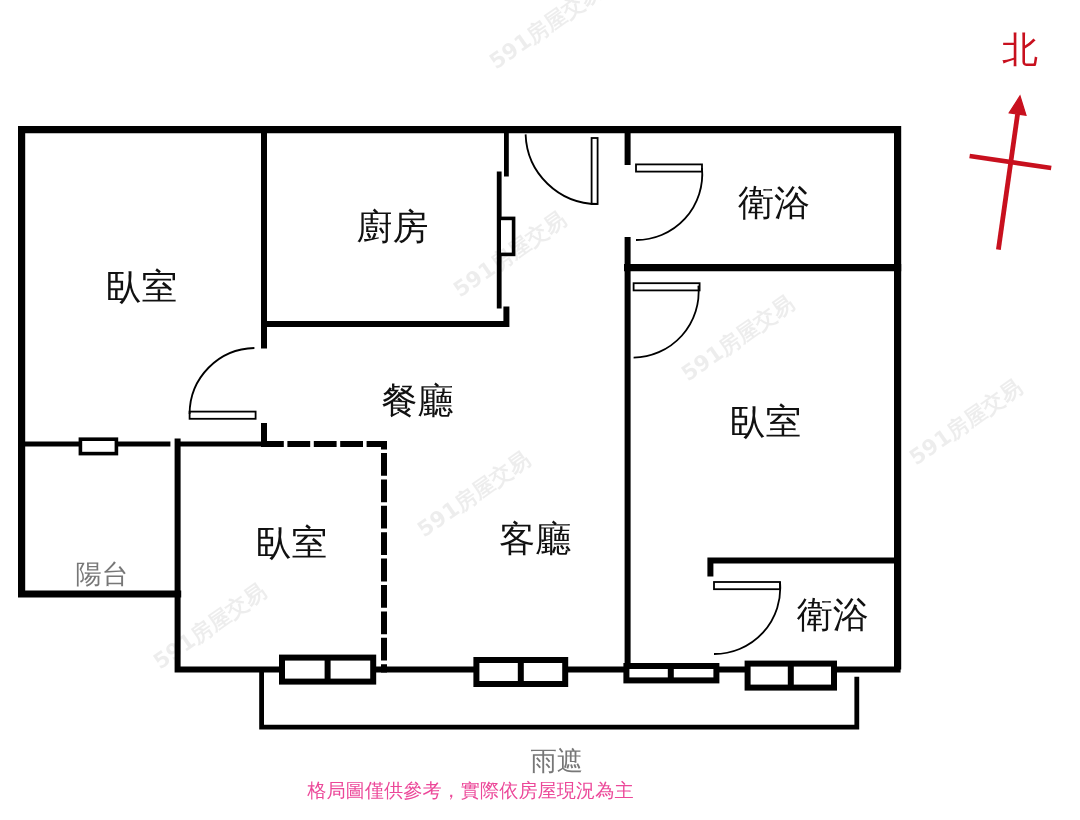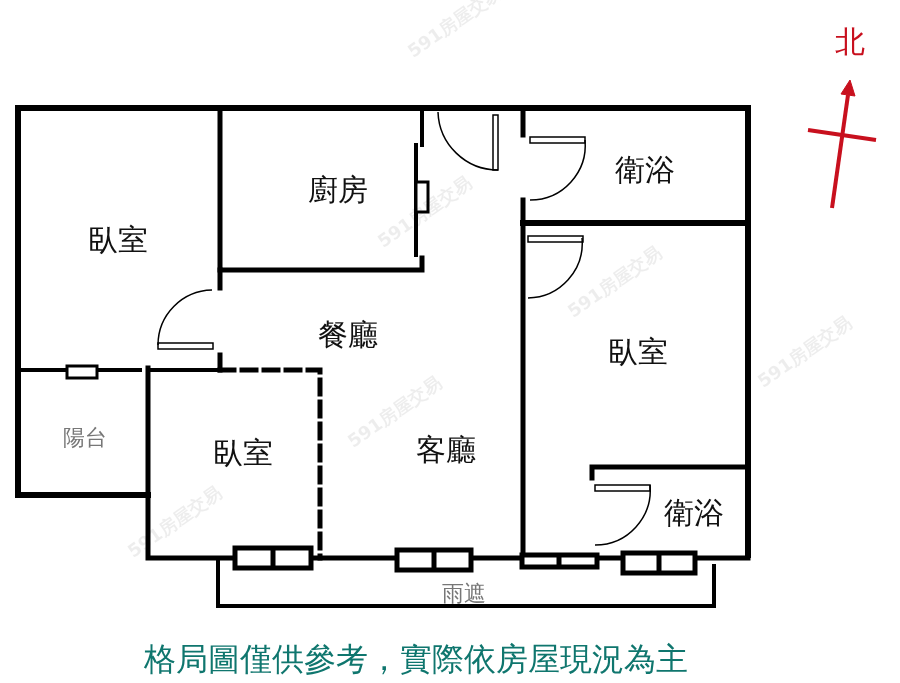--- a/index.html
+++ b/index.html
@@ -1,21 +1,21 @@
 <!DOCTYPE html>
 <html><head>
 <meta charset="utf-8">
 <style>
   html,body{margin:0;padding:0;background:#fff;}
   body{width:900px;height:683px;position:relative;overflow:hidden;font-family:"DejaVu Sans",sans-serif;}
   #plan{position:absolute;left:0;top:0;}
   .lbl{position:absolute;font-family:"DejaVu Serif",serif;color:#111;font-size:30px;white-space:nowrap;transform:translate(-50%,-50%);}
-  .lbl.gray{color:#777;font-size:22px;}
+  .lbl.gray{color:#777;font-size:22px;margin-top:41px;}
   .north{position:absolute;left:850px;top:42px;transform:translate(-50%,-50%);color:#c8101e;font-family:"DejaVu Serif",serif;font-size:30px;}
-  .disclaimer{position:absolute;left:416px;top:660px;transform:translate(-50%,-50%);font-family:"DejaVu Serif",serif;font-size:32px;color:#0f766e;white-space:nowrap;}
+  .disclaimer{position:absolute;left:392px;top:660px;transform:translate(-50%,-50%);font-family:"DejaVu Serif",serif;font-size:16px;color:#ec4899;white-space:nowrap;}
   .wm{position:absolute;color:rgba(0,0,0,0.07);font-size:18px;font-weight:bold;transform:rotate(-35deg);white-space:nowrap;pointer-events:none;}
 </style>
 </head>
 <body>
 
 <svg id="plan" width="900" height="683" viewBox="0 0 900 683">
   <g stroke="#000" fill="none" stroke-linecap="square">
 
     <path d="M18 108 H748 V555" stroke-width="6"></path>
     <path d="M18 108 V495 H148" stroke-width="6"></path>
@@ -63,21 +63,21 @@
   </g>
 
   <g stroke="#c8101e" stroke-width="4" fill="#c8101e">
     <line x1="832" y1="208" x2="848" y2="95"></line>
     <polygon points="841,94 855,96 850,80" stroke-width="1"></polygon>
     <line x1="808" y1="130" x2="876" y2="140"></line>
   </g>
 </svg>
 
 <div class="lbl" style="left:118px;top:240px">臥室</div>
-<div class="lbl" style="left:338px;top:190px">廚房</div>
+<div class="lbl" style="left:327px;top:190px">廚房</div>
 <div class="lbl" style="left:348px;top:335px">餐廳</div>
 <div class="lbl" style="left:645px;top:170px">衛浴</div>
 <div class="lbl" style="left:638px;top:352px">臥室</div>
 <div class="lbl gray" style="left:85px;top:438px">陽台</div>
 <div class="lbl" style="left:243px;top:453px">臥室</div>
 <div class="lbl" style="left:446px;top:450px">客廳</div>
 <div class="lbl" style="left:694px;top:513px">衛浴</div>
 <div class="lbl gray" style="left:464px;top:594px">雨遮</div>
 
 <div class="north">北</div>

